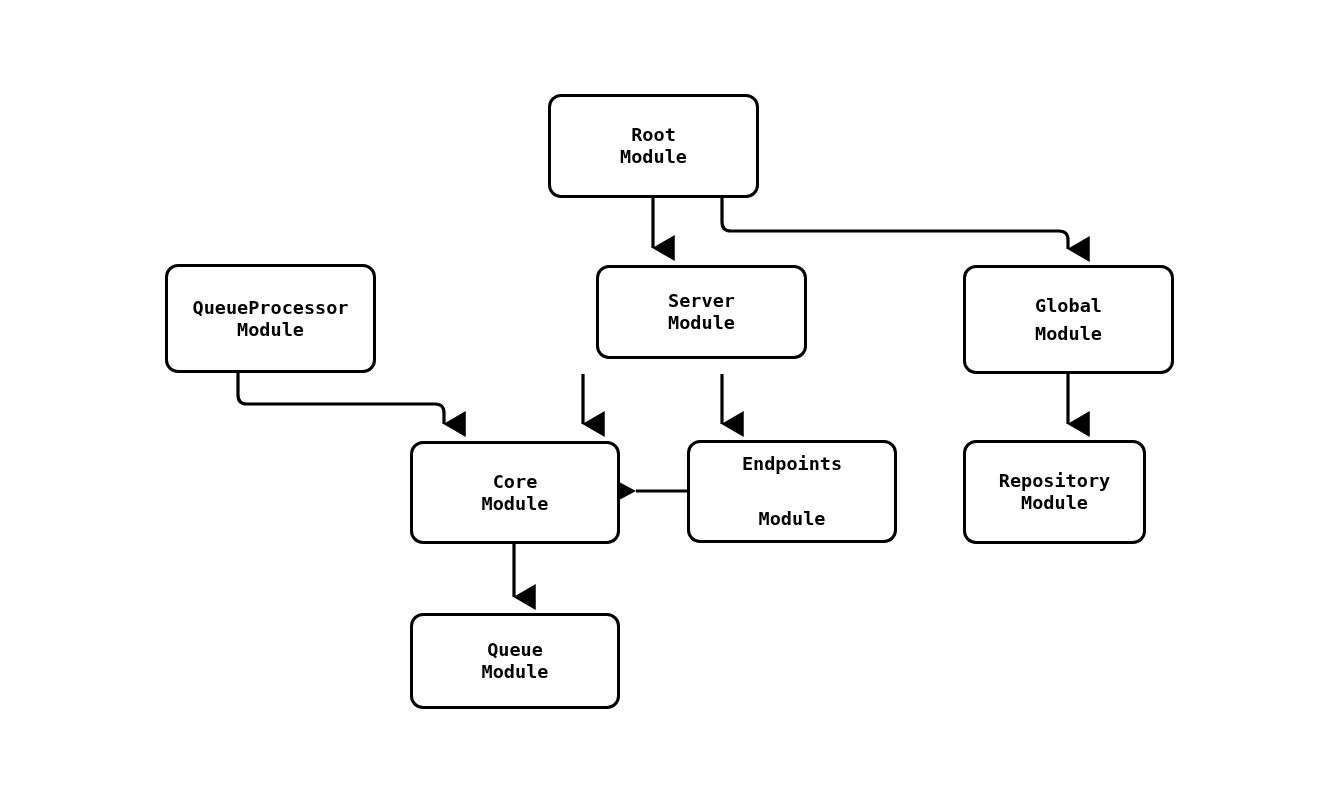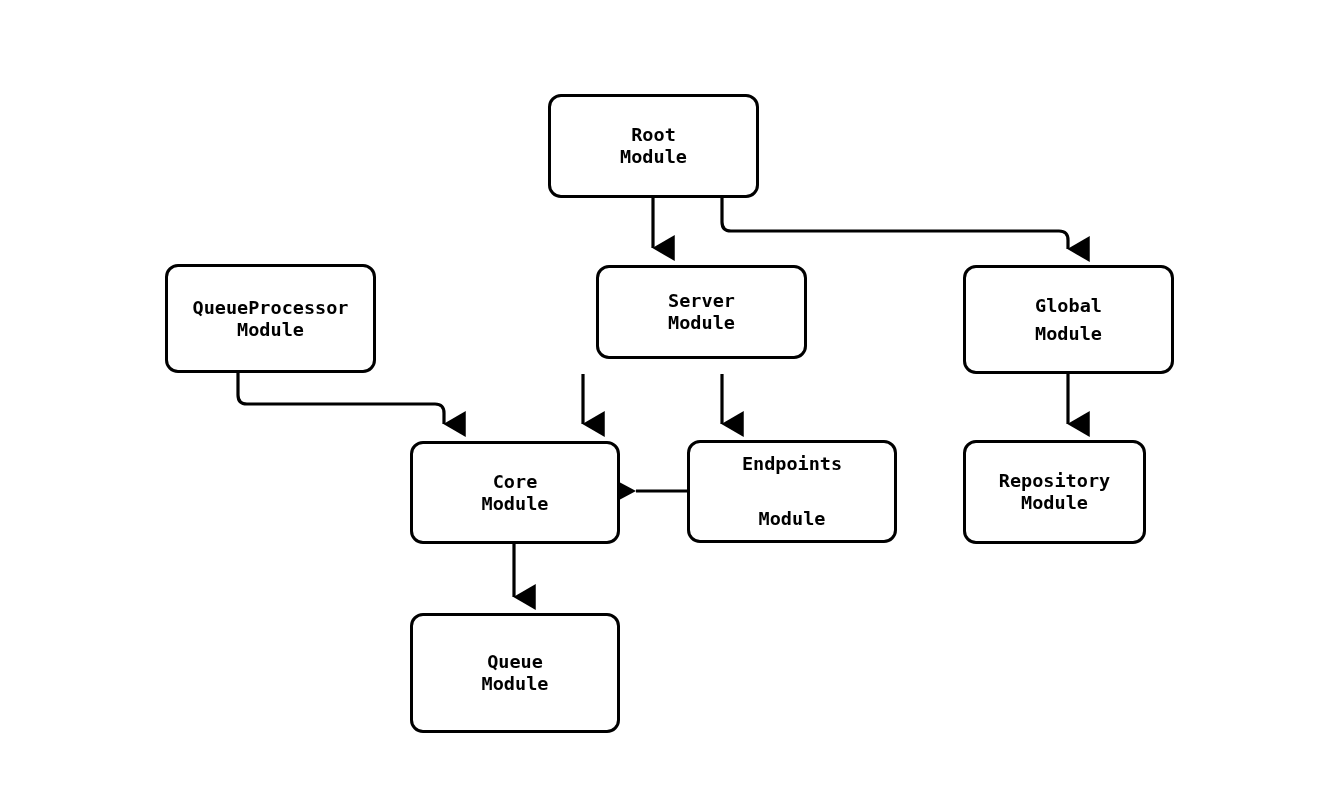--- a/index.html
+++ b/index.html
@@ -112,18 +112,18 @@
   <div class="node" style="left:687px; top:440px; width:210px; height:103px;gap:33px;">
     <span class="node-label">Endpoints</span>
     <span class="node-label">Module</span>
   </div>
 
   <div class="node" style="left:963px; top:440px; width:183px; height:104px;">
     <span class="node-label">Repository</span>
     <span class="node-label">Module</span>
   </div>
 
-  <div class="node" style="left:410px; top:613px; width:210px; height:120px;">
+  <div class="node" style="left:410px; top:613px; width:210px; height:96px;">
     <span class="node-label">Queue</span>
     <span class="node-label">Module</span>
   </div>
 
 </div>
 
 </body></html>

